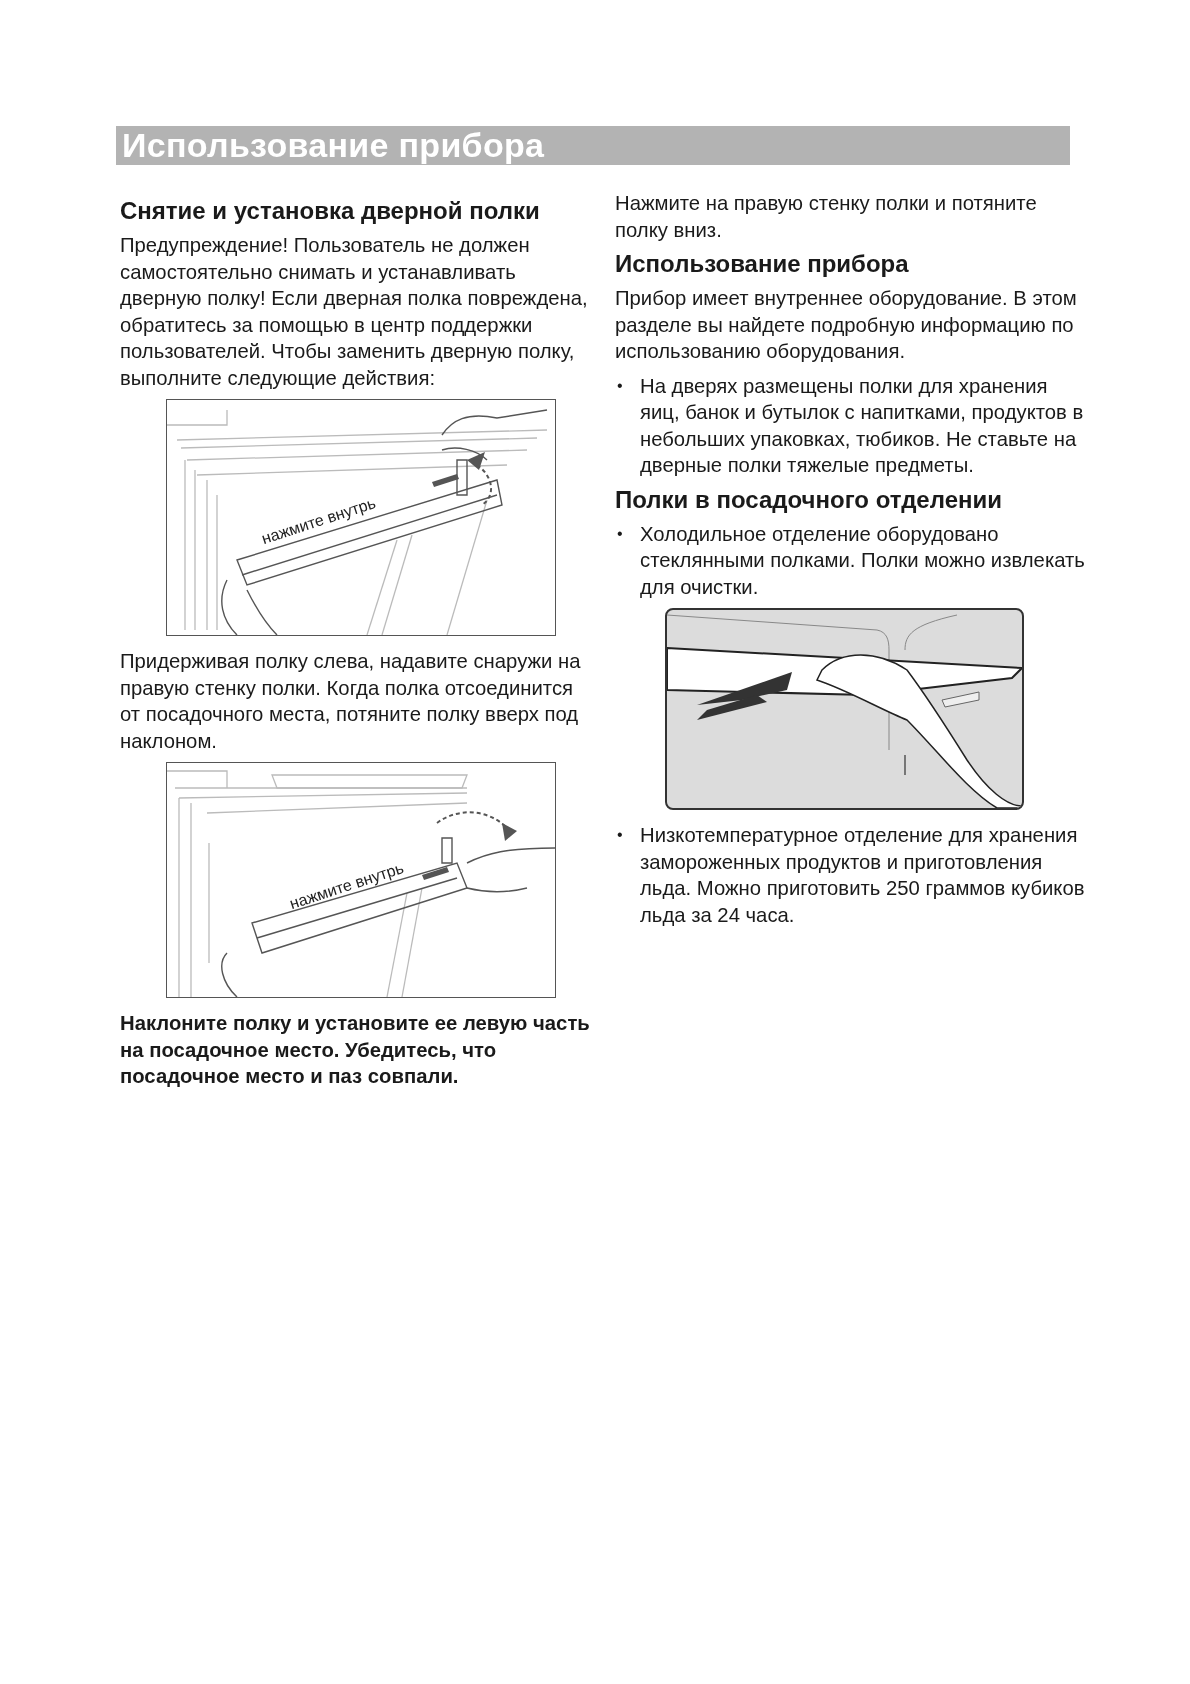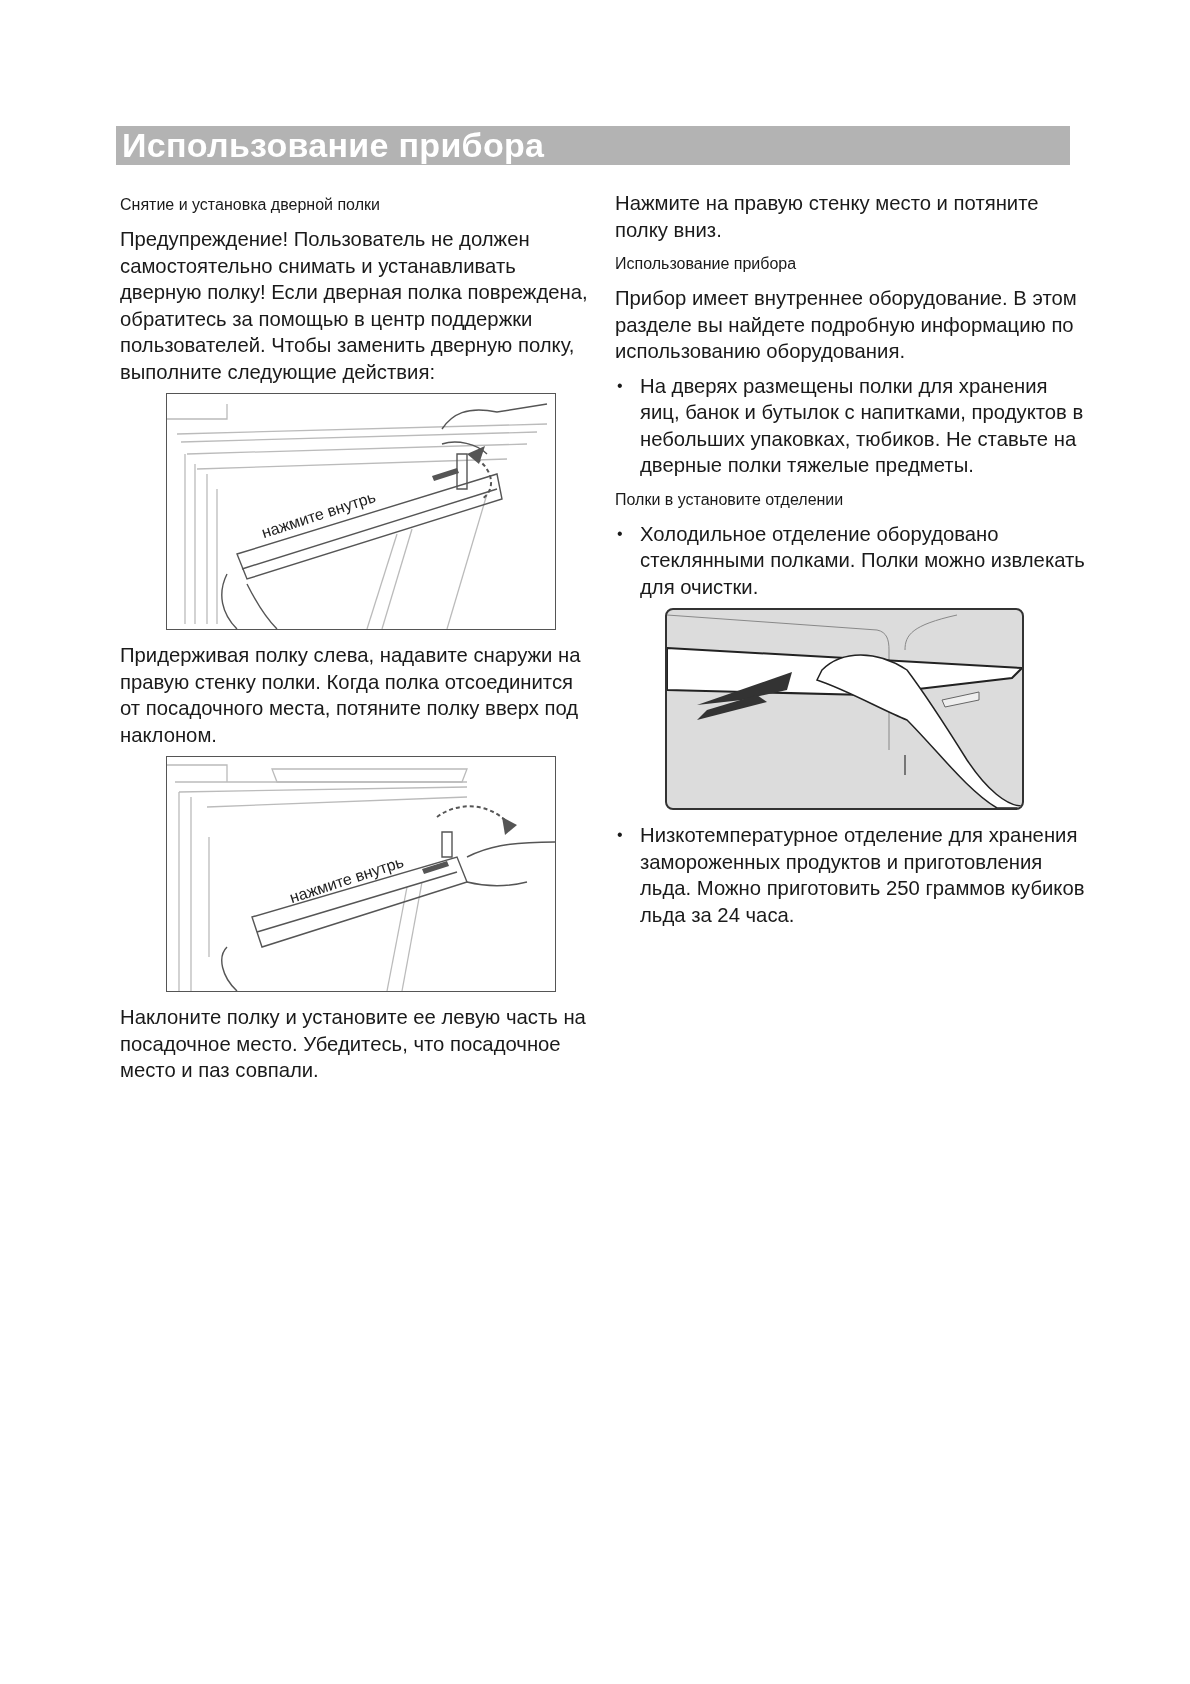--- a/index.html
+++ b/index.html
@@ -5,21 +5,21 @@
   html, body { margin:0; padding:0; background:#ffffff; }
   body { width:1190px; height:1684px; position:relative; overflow:hidden;
          font-family:"Liberation Sans", sans-serif; color:#1a1a1a; }
   .title-bar { position:absolute; left:116px; top:126px; width:954px; height:39px;
                background:#b3b3b3; }
   .title-bar h1 { margin:0; padding-left:6px; font-size:34px; line-height:39px;
                   color:#ffffff; font-weight:bold; letter-spacing:0.3px; }
   .col { position:absolute; top:190px; }
   .col-left { left:120px; width:475px; }
   .col-right { left:615px; width:475px; }
-  h2 { margin:2px 0 8px 0; font-size:16px; font-weight:normal; line-height:26px; }
+  h2 { margin:8px 0 8px 0; font-size:24px; font-weight:bold; line-height:26px; }
   p { margin:0 0 8px 0; font-size:20.3px; line-height:26.5px; }
   .caption { text-align:center; margin:2px 0 10px 0; font-size:20.3px; line-height:26px; }
   ul { margin:0 0 8px 0; padding:0; list-style:none; }
   ul li { position:relative; padding-left:25px; font-size:20.3px; line-height:26.5px; }
   ul li .bullet { position:absolute; left:2px; top:0; font-size:16px; }
   .fig { border:1.5px solid #555; position:relative; overflow:hidden; background:#fff; }
   .fig-left { width:388px; margin-left:46px; }
   .fig1 { height:235px; }
   .fig2 { height:234px; }
   .fig3 { width:355px; height:198px; margin-left:50px; border:2.5px solid #333;
@@ -94,34 +94,34 @@
         <path d="M300 125 C320 130, 340 130, 360 125"></path>
         <path d="M60 190 C50 200, 55 220, 70 234"></path>
       </g>
       <path d="M270 60 C290 45, 320 45, 340 65" fill="none" stroke="#555" stroke-width="2" stroke-dasharray="4 3"></path>
       <polygon points="335,60 350,68 338,78" fill="#555"></polygon>
       <polygon points="255,112 280,104 282,109 257,117" fill="#555"></polygon>
     </svg>
     <div class="fig-label" style="left:126px; top:132px; transform:rotate(-18deg);">нажмите внутрь</div>
   </div>
 
-  <p style="margin-top:12px;">Наклоните полку и установите ее левую часть на посадочное место. Убедитесь, что посадочное место и паз совпали.</p>
+  <p style="margin-top:12px;font-weight:bold;">Наклоните полку и установите ее левую часть на посадочное место. Убедитесь, что посадочное место и паз совпали.</p>
 </div>
 
 <div class="col col-right">
-  <p>Нажмите на правую стенку место и потяните полку вниз.</p>
+  <p>Нажмите на правую стенку полки и потяните полку вниз.</p>
 
   <h2>Использование прибора</h2>
   <p>Прибор имеет внутреннее оборудование. В этом разделе вы найдете подробную информацию по использованию оборудования.</p>
 
   <ul>
     <li><span class="bullet">•</span><span>На дверях размещены полки для хранения яиц, банок и бутылок с напитками, продуктов в небольших упаковках, тюбиков. Не ставьте на дверные полки тяжелые предметы.</span></li>
   </ul>
 
-  <h2>Полки в установите отделении</h2>
+  <h2>Полки в посадочного отделении</h2>
   <ul>
     <li><span class="bullet">•</span><span>Холодильное отделение оборудовано стеклянными полками. Полки можно извлекать для очистки.</span></li>
   </ul>
 
   <div class="fig fig3">
     <svg viewBox="0 0 355 198">
       <path d="M0 5 L210 20 C220 22, 222 30, 222 40 L222 140" fill="none" stroke="#888" stroke-width="1"></path>
       <path d="M238 40 C238 25, 245 15, 290 5" fill="none" stroke="#888" stroke-width="1"></path>
       <line x1="238" y1="145" x2="238" y2="165" stroke="#333" stroke-width="1.2"></line>
       <polygon points="0,38 355,58 345,68 200,85 0,80" fill="#ffffff" stroke="#222" stroke-width="2"></polygon>

